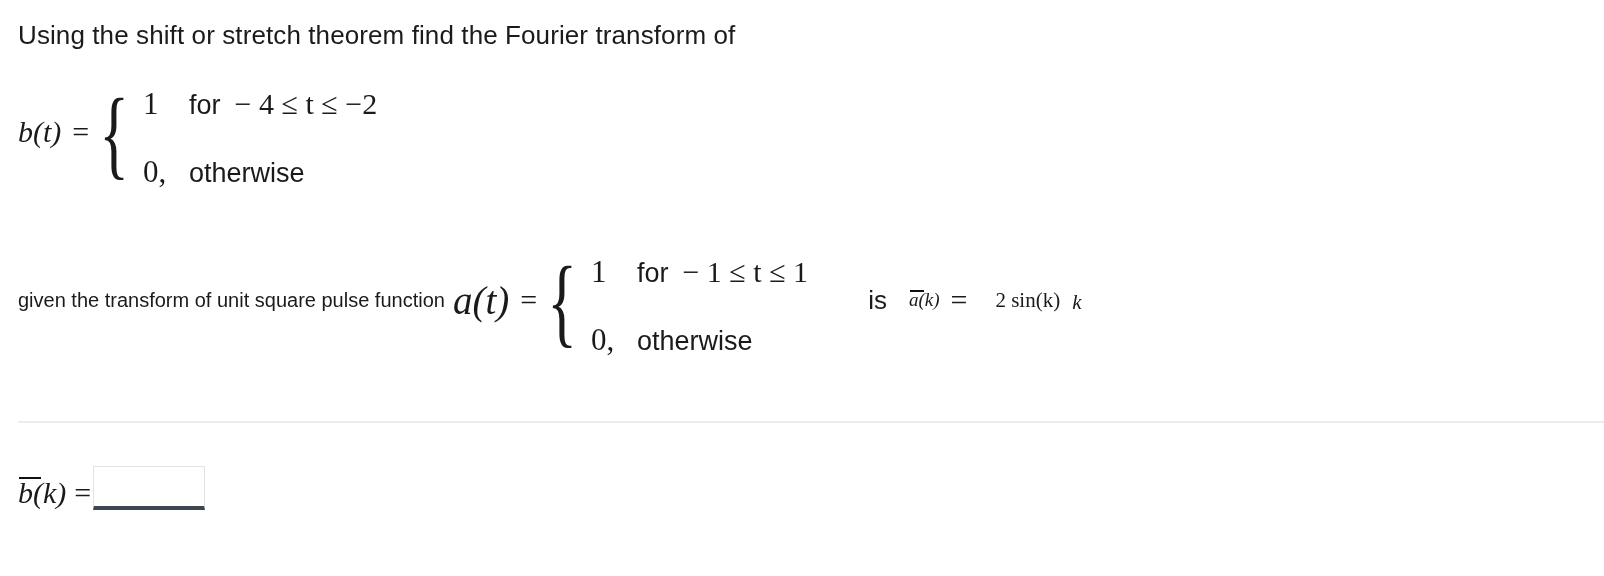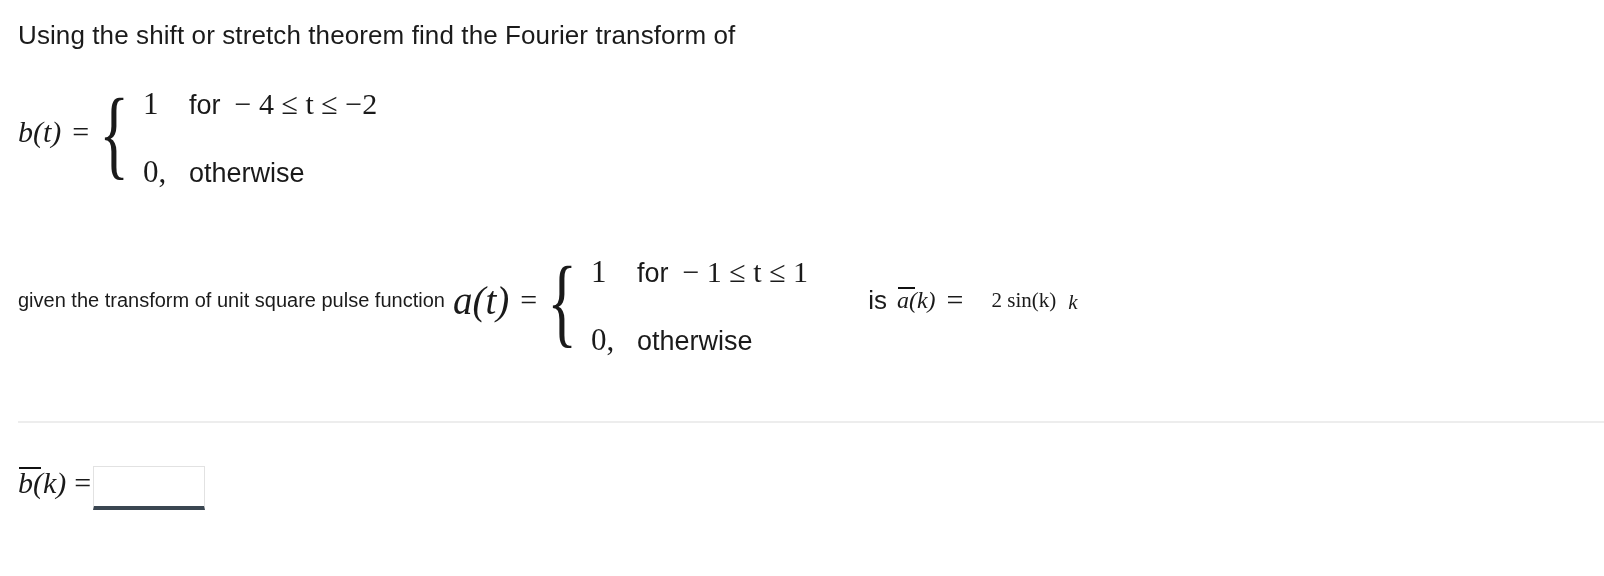--- a/index.html
+++ b/index.html
@@ -128,22 +128,22 @@
   .obar > .bar {
     position: absolute;
     left: 1px;
     right: 52%;
     top: .03em;
     height: 2px;
     background: #111;
   }
 
   .ak-expr {
-    font-size: 24px;
-    margin-left: 10px;
+    font-size: 19px;
+    margin-left: 22px;
   }
 
   
   .frac {
     display: inline-flex;
     flex-direction: row;
     align-items: center;
     vertical-align: middle;
     margin-left: 12px;
     font-family: "Liberation Serif", serif;
@@ -176,21 +176,21 @@
     height: 2px;
     background: #ededed;
   }
 
   
   .answer-row {
     position: absolute;
     left: 18px;
     top: 466px;
     display: flex;
-    align-items: flex-start;
+    align-items: flex-end;
     white-space: nowrap;
   }
   .answer-label {
     font-size: 30px;
     font-family: "Liberation Serif", serif;
     font-style: italic;
   }
   .answer-eq {
     font-family: "Liberation Serif", serif;
     font-size: 30px;

